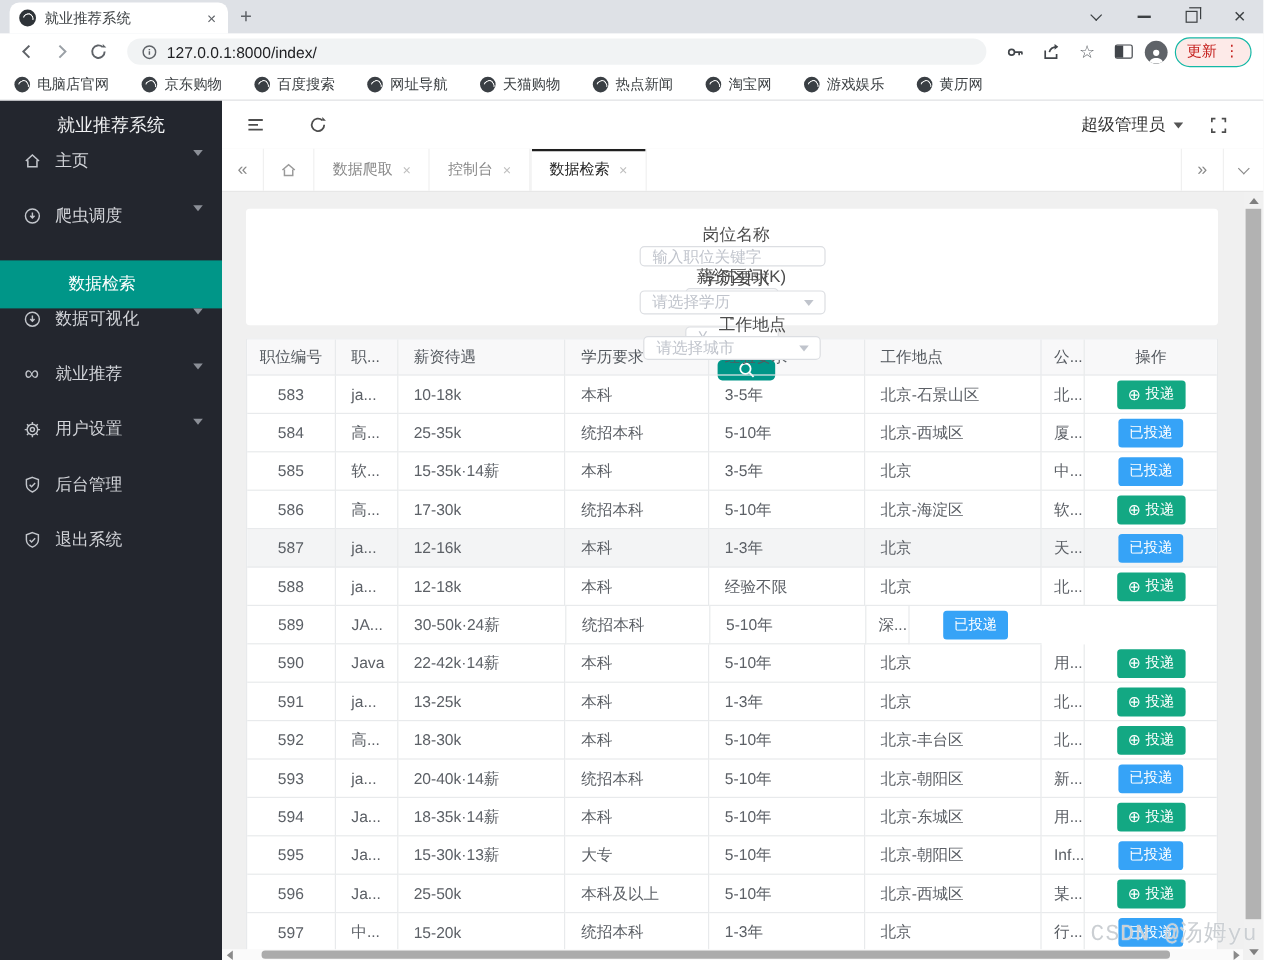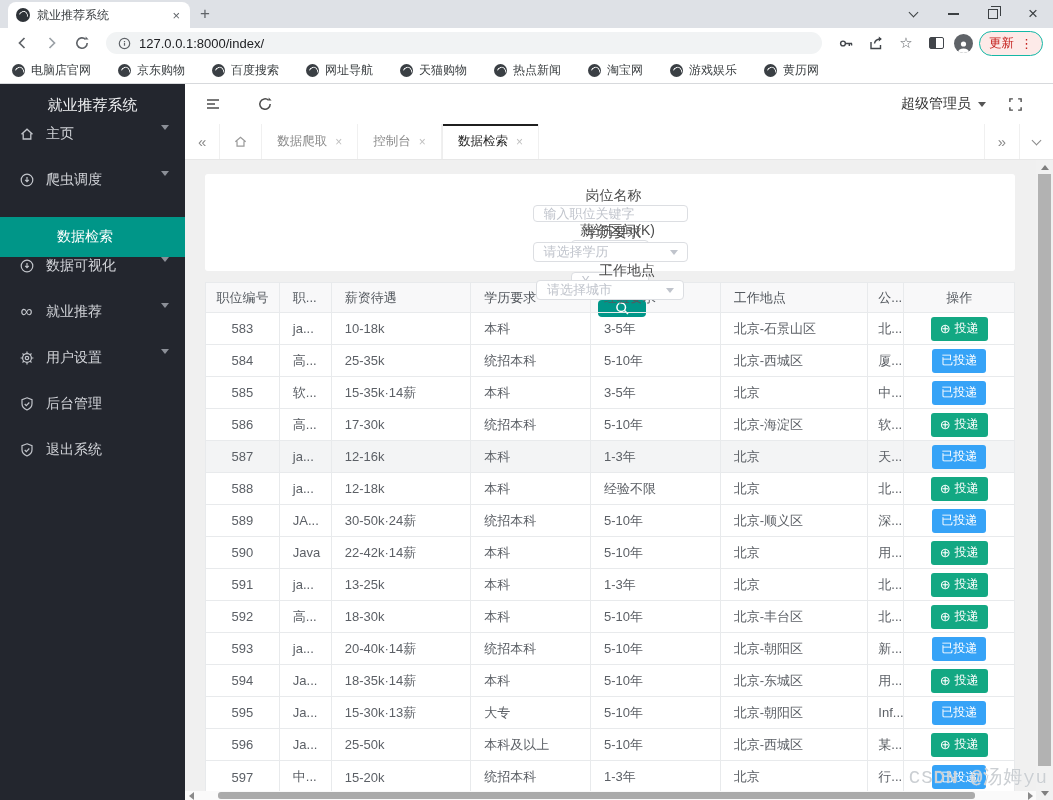--- a/index.html
+++ b/index.html
@@ -521,21 +521,20 @@
                   <span>投递</span>
                 </button>
               </div>
             </div>
               <div class="tr">
               <div class="td c-id">589</div>
               <div class="td c-title">JA...</div>
               <div class="td c-salary">30-50k·24薪</div>
               <div class="td c-edu">统招本科</div>
               <div class="td c-exp">5-10年</div>
-              <div class="td c-city">北京-顺义区</div>
               <div class="td c-co">深...</div>
               <div class="td c-act">
                 <button class="btn applied">
 
                   <span>已投递</span>
                 </button>
               </div>
             </div>
               <div class="tr">
               <div class="td c-id">590</div>

